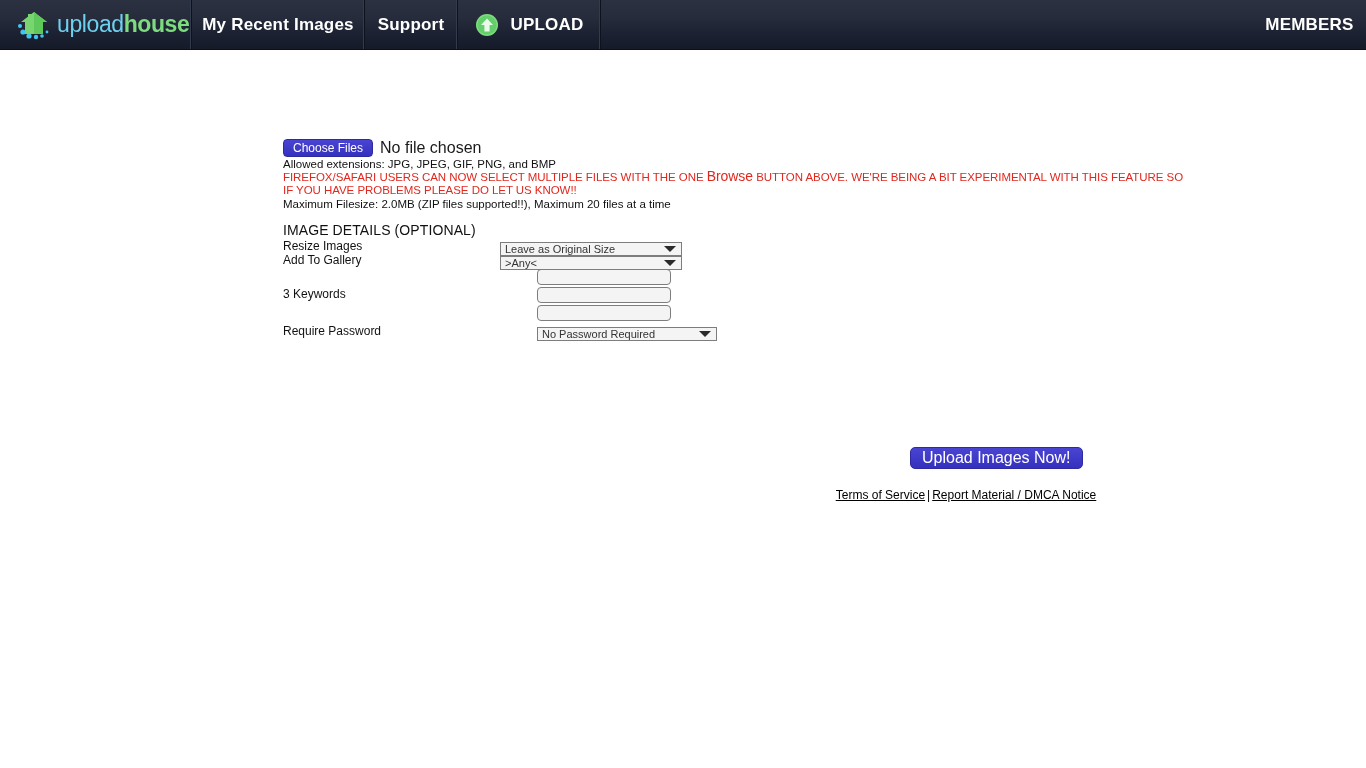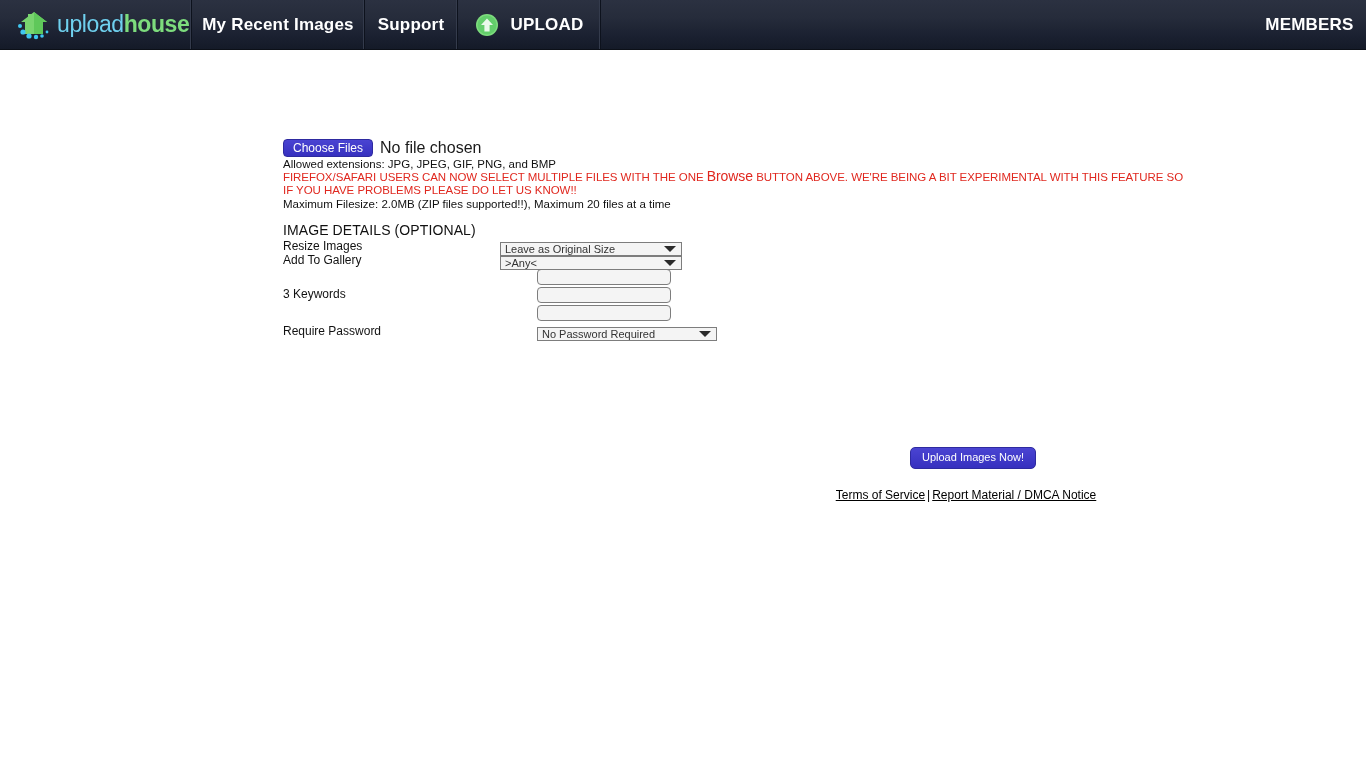--- a/index.html
+++ b/index.html
@@ -142,21 +142,21 @@
 
   .btn-submit {
     position: absolute;
     left: 627px;
     top: 309px;
     background: linear-gradient(to bottom, #4a44d2 0%, #3630bf 100%);
     border: 1px solid #2e2aa0;
     border-radius: 5px;
     color: #ffffff;
     font-family: "Liberation Sans", sans-serif;
-    font-size: 11px;
+    font-size: 16px;
     padding: 3px 11px 4px 11px;
     line-height: 13px;
     cursor: pointer;
   }
 
   .footer {
     position: absolute;
     left: 0; top: 350px;
     width: 1366px;
     text-align: center;

